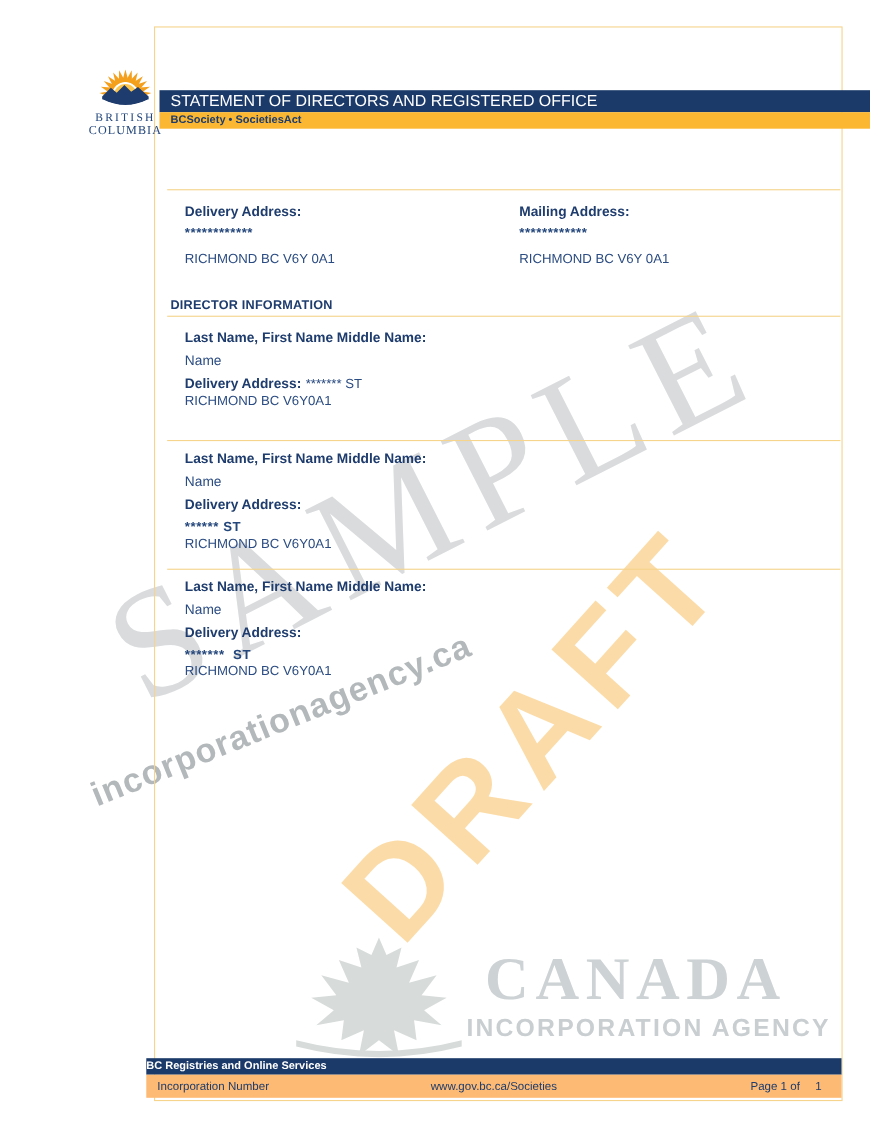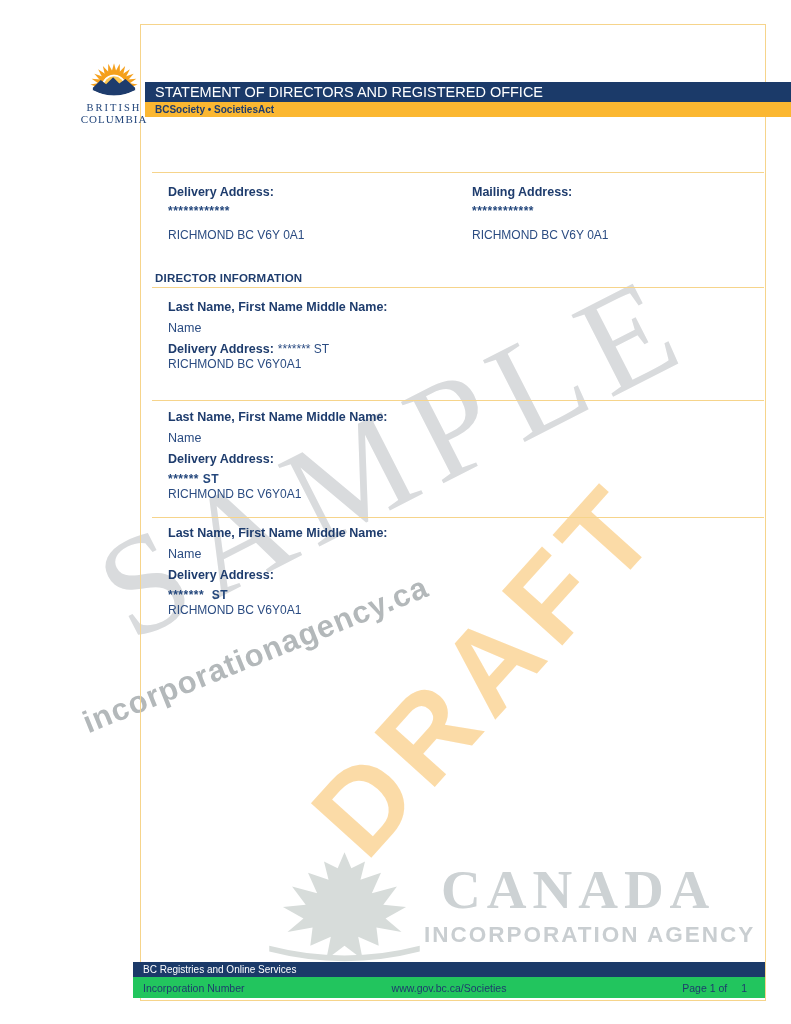--- a/index.html
+++ b/index.html
@@ -77,25 +77,25 @@
   .director .name     { color:#2b4c82; font-size:12.5px; margin-top:8px; line-height:13px; }
   .director .addr-lbl { margin-top:8px; }
   .director .inline-street { font-weight:normal; color:#2b4c82; font-size:12px; margin-left:4px; white-space:pre-wrap; }
   .director .street { color:#24477c; font-size:12px; margin-top:6px; line-height:14px; white-space:pre-wrap; }
   .director .street .stars { font-weight:bold; letter-spacing:0.5px; }
   .director .city { color:#2b4c82; font-size:12px; line-height:14px; margin-top:1px; }
   
   .ftr-navy {
     position:absolute; z-index:3; left:133px; top:962px; width:632px; height:15px;
     background:#1b3a69; color:#ffffff; font-size:10px;
-    display:flex; align-items:center; padding-left:10px; box-sizing:border-box;
+    display:flex; align-items:center; box-sizing:border-box;font-weight:bold;
   }
   .ftr-gold {
     position:absolute; z-index:3; left:133px; top:977px; width:632px; height:21px;
-    background:#22c55e; color:#1e3c6d; font-size:10.5px;
+    background:#fdba74; color:#1e3c6d; font-size:10.5px;
   }
   .ftr-left   { position:absolute; left:10px;  top:5px; }
   .ftr-center { position:absolute; left:0; right:0; top:5px; text-align:center; }
   .ftr-right  { position:absolute; right:18px; top:5px; }
   .ftr-right .pgnum { margin-left:14px; }
 </style>
 </head>
 <body>
 
 <div class="page">

